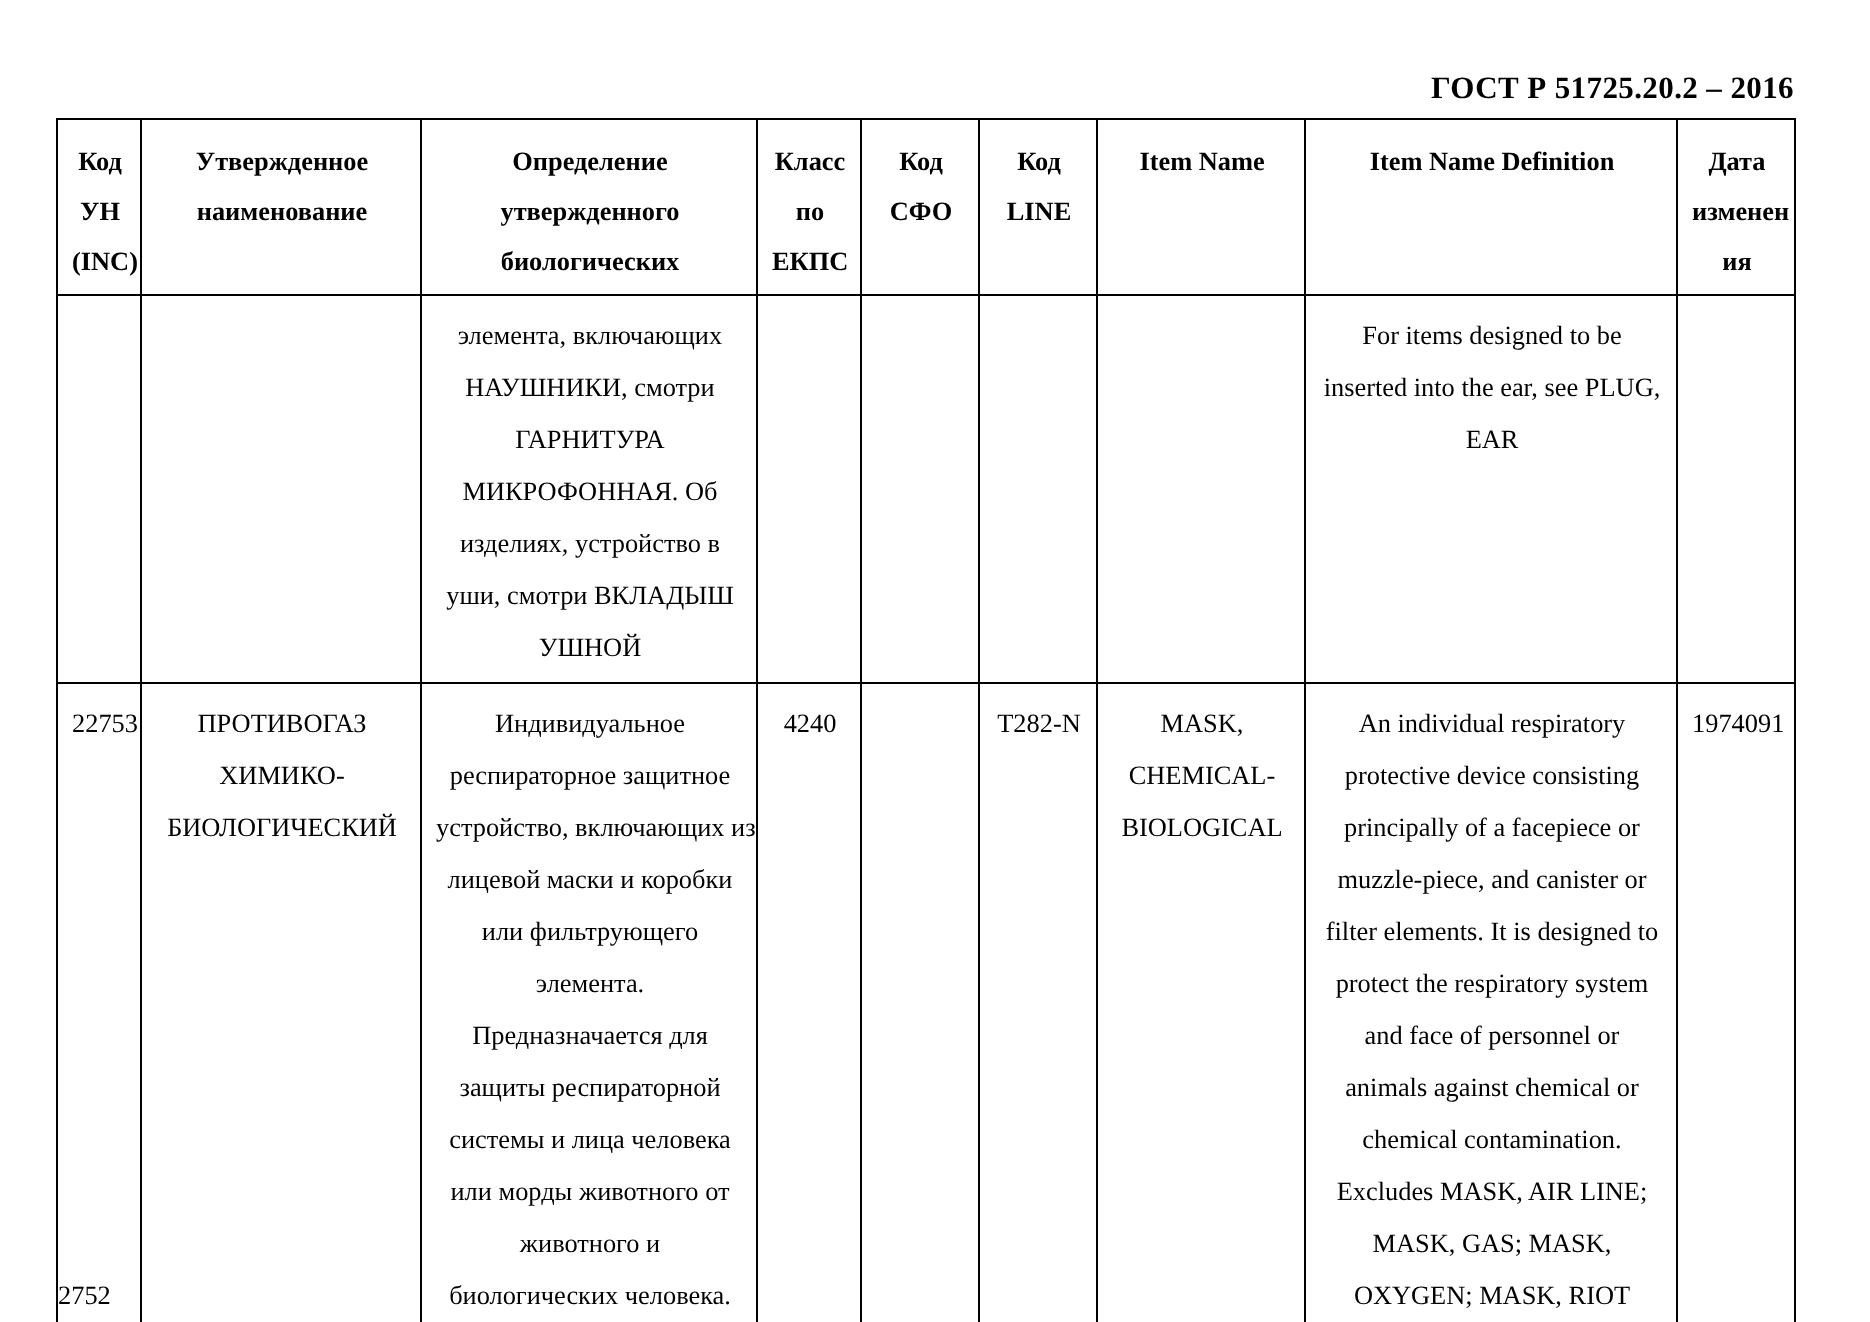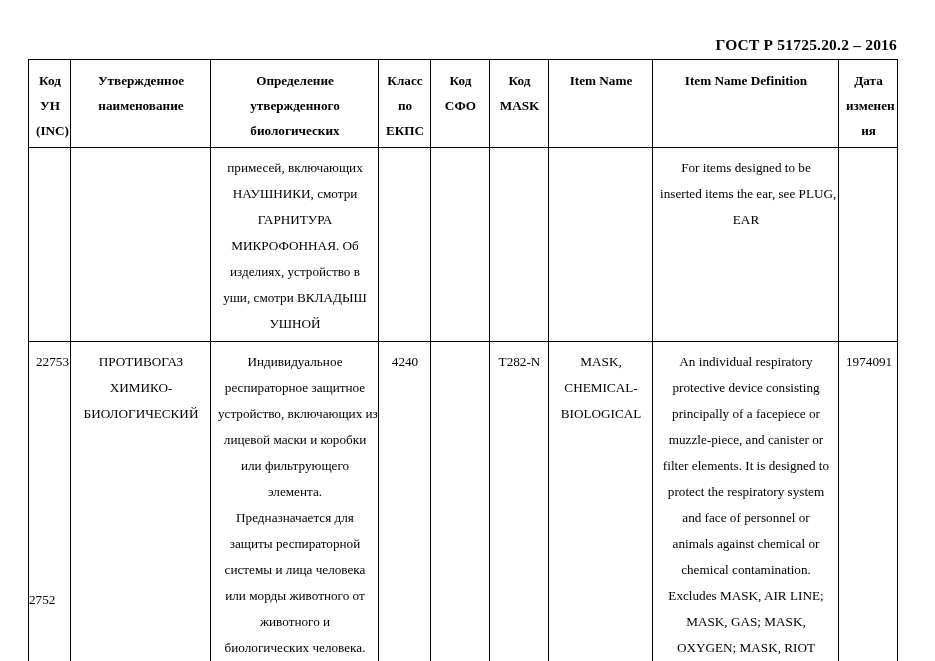--- a/index.html
+++ b/index.html
@@ -73,21 +73,21 @@
   col.c-itemdef   { width: 186px; }
   col.c-date      { width: 59px; }
 
   .cell-lines > div {
     white-space: nowrap;
   }
 
   .page-number {
     position: absolute;
     left: 29px;
-    top: 592px;
+    top: 640px;
     font-size: 13.2px;
   }
 </style>
 </head>
 <body>
 
 <div class="page">
 
   <div class="doc-header">ГОСТ Р 51725.20.2 – 2016</div>
 
@@ -134,21 +134,21 @@
         </th>
         <th>
           <div class="cell-lines">
             <div>Код</div>
             <div>СФО</div>
           </div>
         </th>
         <th>
           <div class="cell-lines">
             <div>Код</div>
-            <div>MASK</div>
+            <div>LINE</div>
           </div>
         </th>
         <th>
           <div class="cell-lines">
             <div>Item Name</div>
           </div>
         </th>
         <th>
           <div class="cell-lines">
             <div>Item Name Definition</div>
@@ -163,37 +163,37 @@
         </th>
       </tr>
     </thead>
     <tbody>
 
       <tr>
         <td></td>
         <td></td>
         <td>
           <div class="cell-lines">
-            <div>примесей, включающих</div>
+            <div>элемента, включающих</div>
             <div>НАУШНИКИ, смотри</div>
             <div>ГАРНИТУРА</div>
             <div>МИКРОФОННАЯ. Об</div>
             <div>изделиях, устройство в</div>
             <div>уши, смотри ВКЛАДЫШ</div>
             <div>УШНОЙ</div>
           </div>
         </td>
         <td></td>
         <td></td>
         <td></td>
         <td></td>
         <td>
           <div class="cell-lines">
             <div>For items designed to be</div>
-            <div>inserted items the ear, see PLUG,</div>
+            <div>inserted into the ear, see PLUG,</div>
             <div>EAR</div>
           </div>
         </td>
         <td></td>
       </tr>
 
       <tr>
         <td>22753</td>
         <td>
           <div class="cell-lines">

